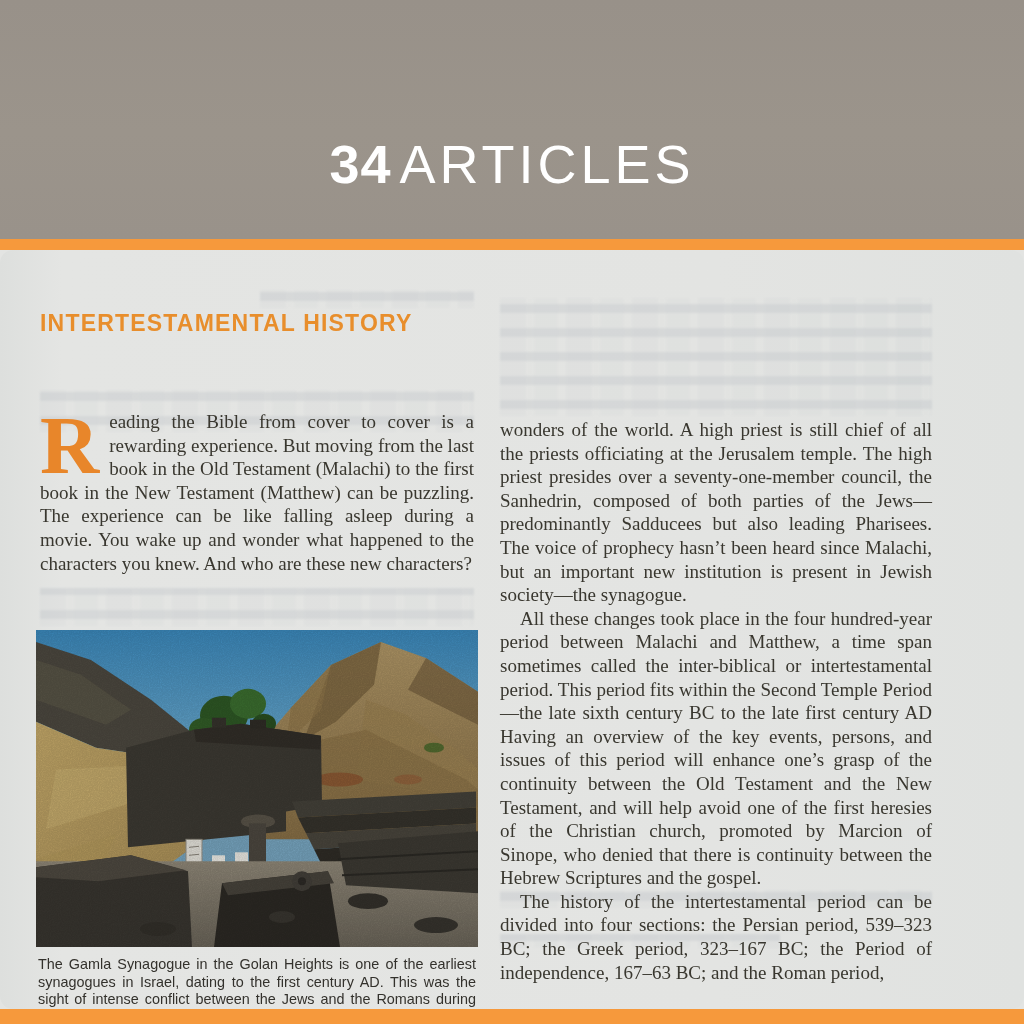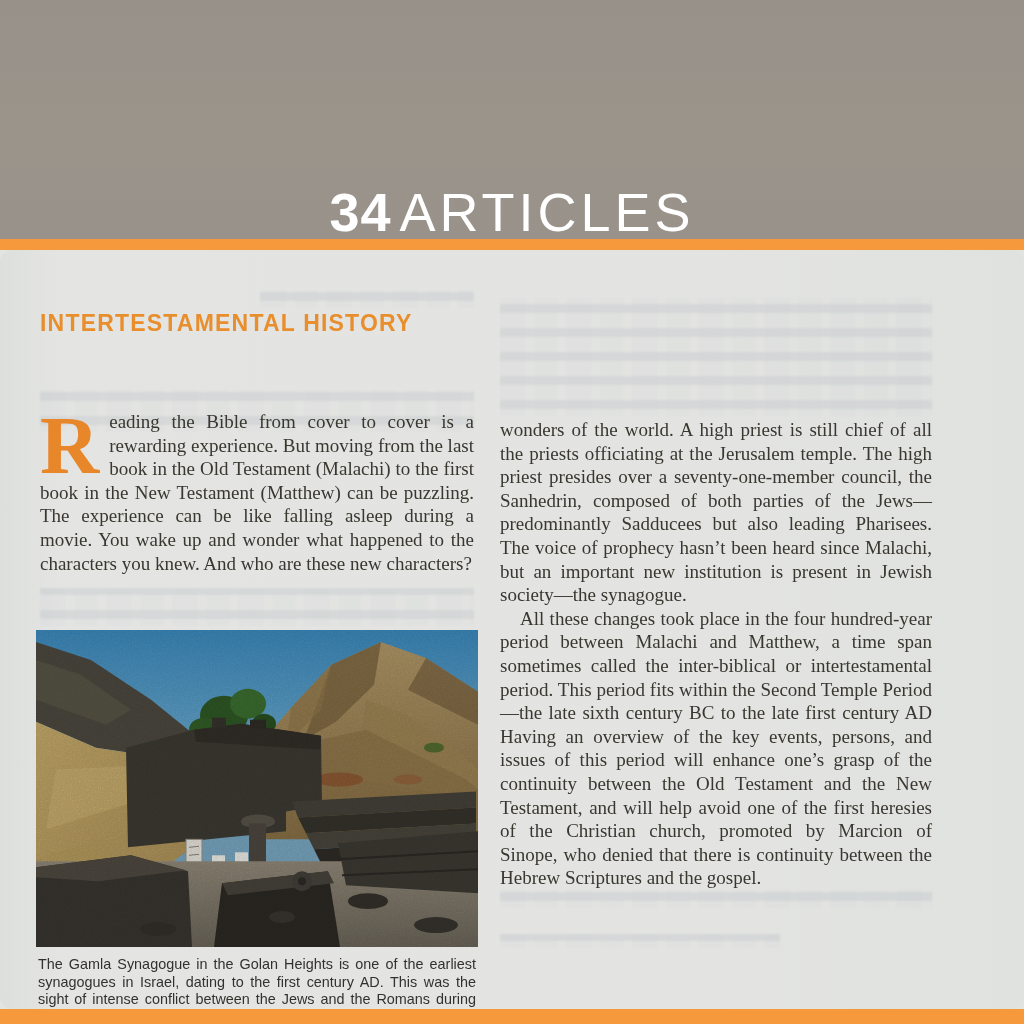--- a/index.html
+++ b/index.html
@@ -8,21 +8,21 @@
 
   .screen {
     position: relative; width: 1024px; height: 1024px;
     background: #e3e4e2; overflow: hidden;
   }
 
   
   .banner {
     position: absolute; left: 0; top: 0; width: 1024px; height: 239px;
     background: linear-gradient(180deg, #989189 0%, #9b948b 55%, #99928a 100%);
-    display: flex; justify-content: center; align-items: flex-end;
+    display: flex; justify-content: center; align-items: center;
   }
   .banner-title {
     margin-top: 88px; color: #ffffff; font-size: 54px; line-height: 54px;
     white-space: nowrap; letter-spacing: 1px;
   }
   .banner-title .num { font-weight: 900; letter-spacing: 1px; }
   .banner-title .word { font-weight: 400; letter-spacing: 4px; margin-left: 8px; }
 
   .rule { position: absolute; left: 0; width: 1024px; background: #f6993c; }
   .rule.top { top: 239px; height: 11px; }
@@ -201,19 +201,20 @@
 
         <rect x="0" y="0" width="442" height="318" filter="url(#grain)" opacity="0.16"></rect>
       </svg>
     </figure>
 
     <figcaption class="caption">The Gamla Synagogue in the Golan Heights is one of the earliest synagogues in Israel, dating to the first century AD. This was the sight of intense conflict between the Jews and the Romans during the</figcaption>
 
     <section class="right-col body-serif">
       <p>wonders of the world. A high priest is still chief of all the priests officiating at the Jerusalem temple. The high priest presides over a seventy-one-member council, the Sanhedrin, composed of both parties of the Jews—predominantly Sadducees but also leading Pharisees. The voice of prophecy hasn’t been heard since Malachi, but an important new institution is present in Jewish society—the synagogue.</p>
       <p class="indent">All these changes took place in the four hundred-year period between Malachi and Matthew, a time span sometimes called the inter-biblical or intertestamental period. This period fits within the Second Temple Period—the late sixth century BC to the late first century AD Having an overview of the key events, persons, and issues of this period will enhance one’s grasp of the continuity between the Old Testament and the New Testament, and will help avoid one of the first heresies of the Christian church, promoted by Marcion of Sinope, who denied that there is continuity between the Hebrew Scriptures and the gospel.</p>
+      <p class="indent">The history of the intertestamental period can be divided into four sections: the Persian period, 539–323 BC; the Greek period, 323–167 BC; the Period of independence, 167–63 BC; and the Roman period,</p>
     </section>
 
   </main>
 
   <div class="rule bottom"></div>
 
 </div>
 
 </body></html>

